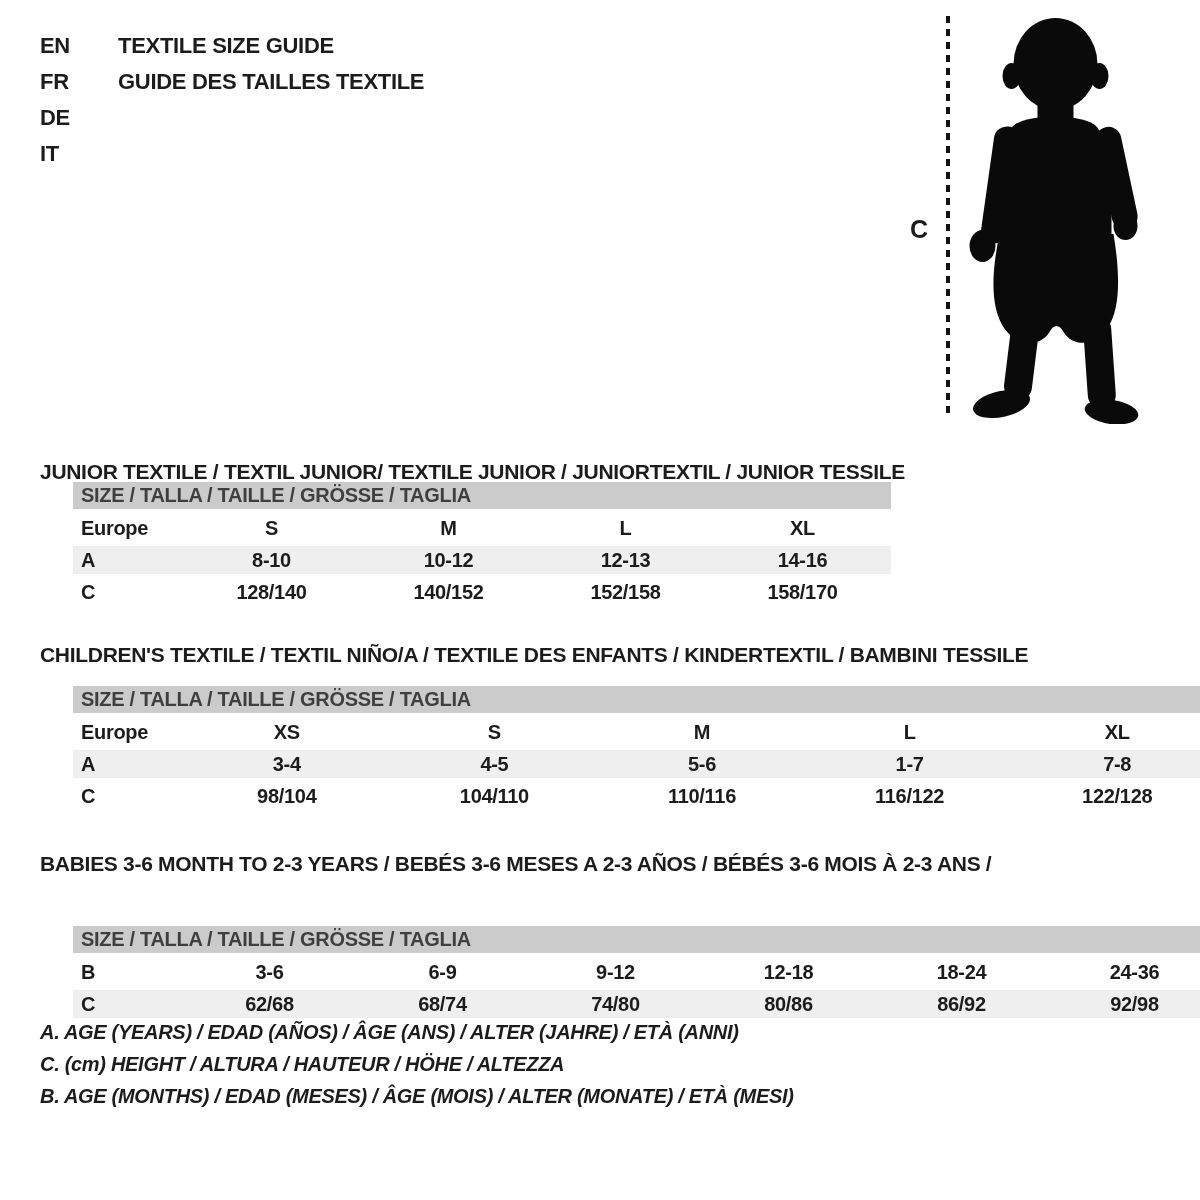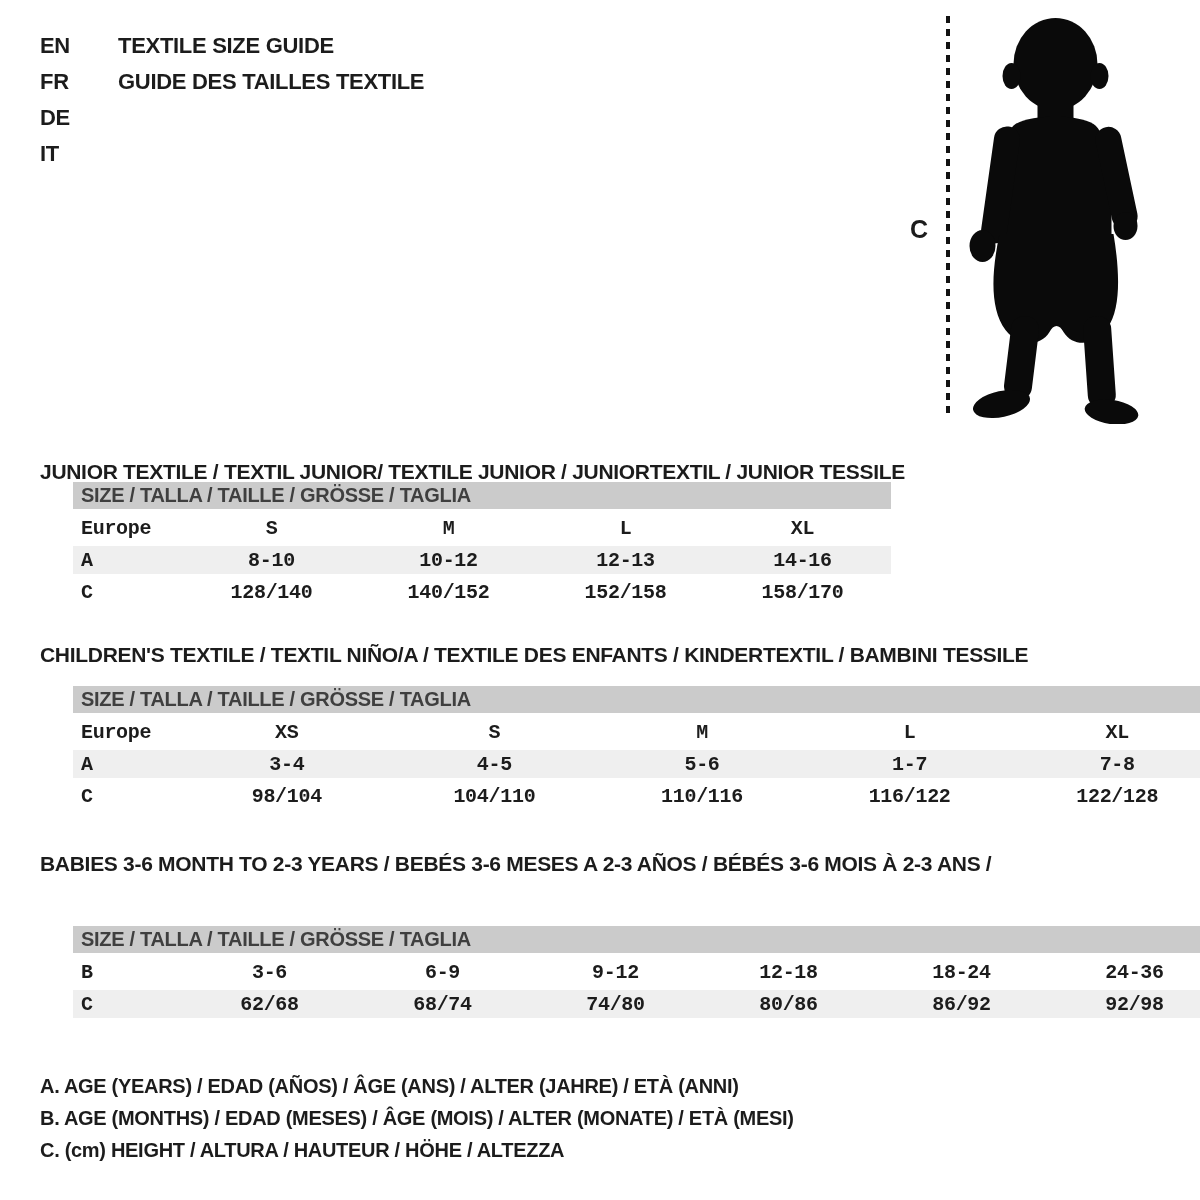--- a/index.html
+++ b/index.html
@@ -27,26 +27,26 @@
   
   .stable{position:absolute;left:35px;margin-left:38px;}
   #table-0{top:482px;width:818px;}
   #table-1{top:686px;width:1148px;}
   #table-2{top:926px;width:1148px;}
   .size-bar{
     height:27px;background:#cbcbcb;display:flex;align-items:center;
     padding-left:8px;font-size:20px;font-weight:bold;color:#3f3f3f;
     letter-spacing:-0.3px;box-sizing:border-box;margin-bottom:3px;
   }
-  .trow{display:grid;height:32px;align-items:center;font-size:20px;font-weight:bold;letter-spacing:-0.3px;box-sizing:border-box;font-family:Liberation Mono, monospace;}
+  .trow{display:grid;height:32px;align-items:center;font-size:20px;font-weight:bold;letter-spacing:-0.3px;box-sizing:border-box;}
   .trow.shaded{background:#efefef;border-top:2px solid #fff;border-bottom:2px solid #fff;}
   .cell{text-align:center;}
   .cell.label{text-align:left;padding-left:8px;}
   
-  .legend{position:absolute;left:40px;top:1070px;font-size:20px;font-weight:bold;letter-spacing:-0.3px;line-height:32px;}
+  .legend{position:absolute;left:40px;top:1016px;font-size:20px;font-weight:bold;letter-spacing:-0.3px;line-height:32px;font-style:italic;}
 </style>
 </head>
 <body>
 
 <div class="page">
 
   <div id="langs">
       <div class="lang-row">
         <span class="lang-code">EN</span>
         <span class="lang-title">TEXTILE SIZE GUIDE</span>
@@ -164,17 +164,17 @@
         <div class="cell">68/74</div>
         <div class="cell">74/80</div>
         <div class="cell">80/86</div>
         <div class="cell">86/92</div>
         <div class="cell">92/98</div>
       </div>
     </div>
 
   <div id="legend" class="legend">
       <div class="legend-line">A. AGE (YEARS) / EDAD (AÑOS) / ÂGE (ANS) / ALTER (JAHRE) / ETÀ (ANNI)</div>
+      <div class="legend-line">C. (cm) HEIGHT / ALTURA / HAUTEUR / HÖHE / ALTEZZA</div>
       <div class="legend-line">B. AGE (MONTHS) / EDAD (MESES) / ÂGE (MOIS) / ALTER (MONATE) / ETÀ (MESI)</div>
-      <div class="legend-line">C. (cm) HEIGHT / ALTURA / HAUTEUR / HÖHE / ALTEZZA</div>
     </div>
 
 </div>
 
 </body></html>

